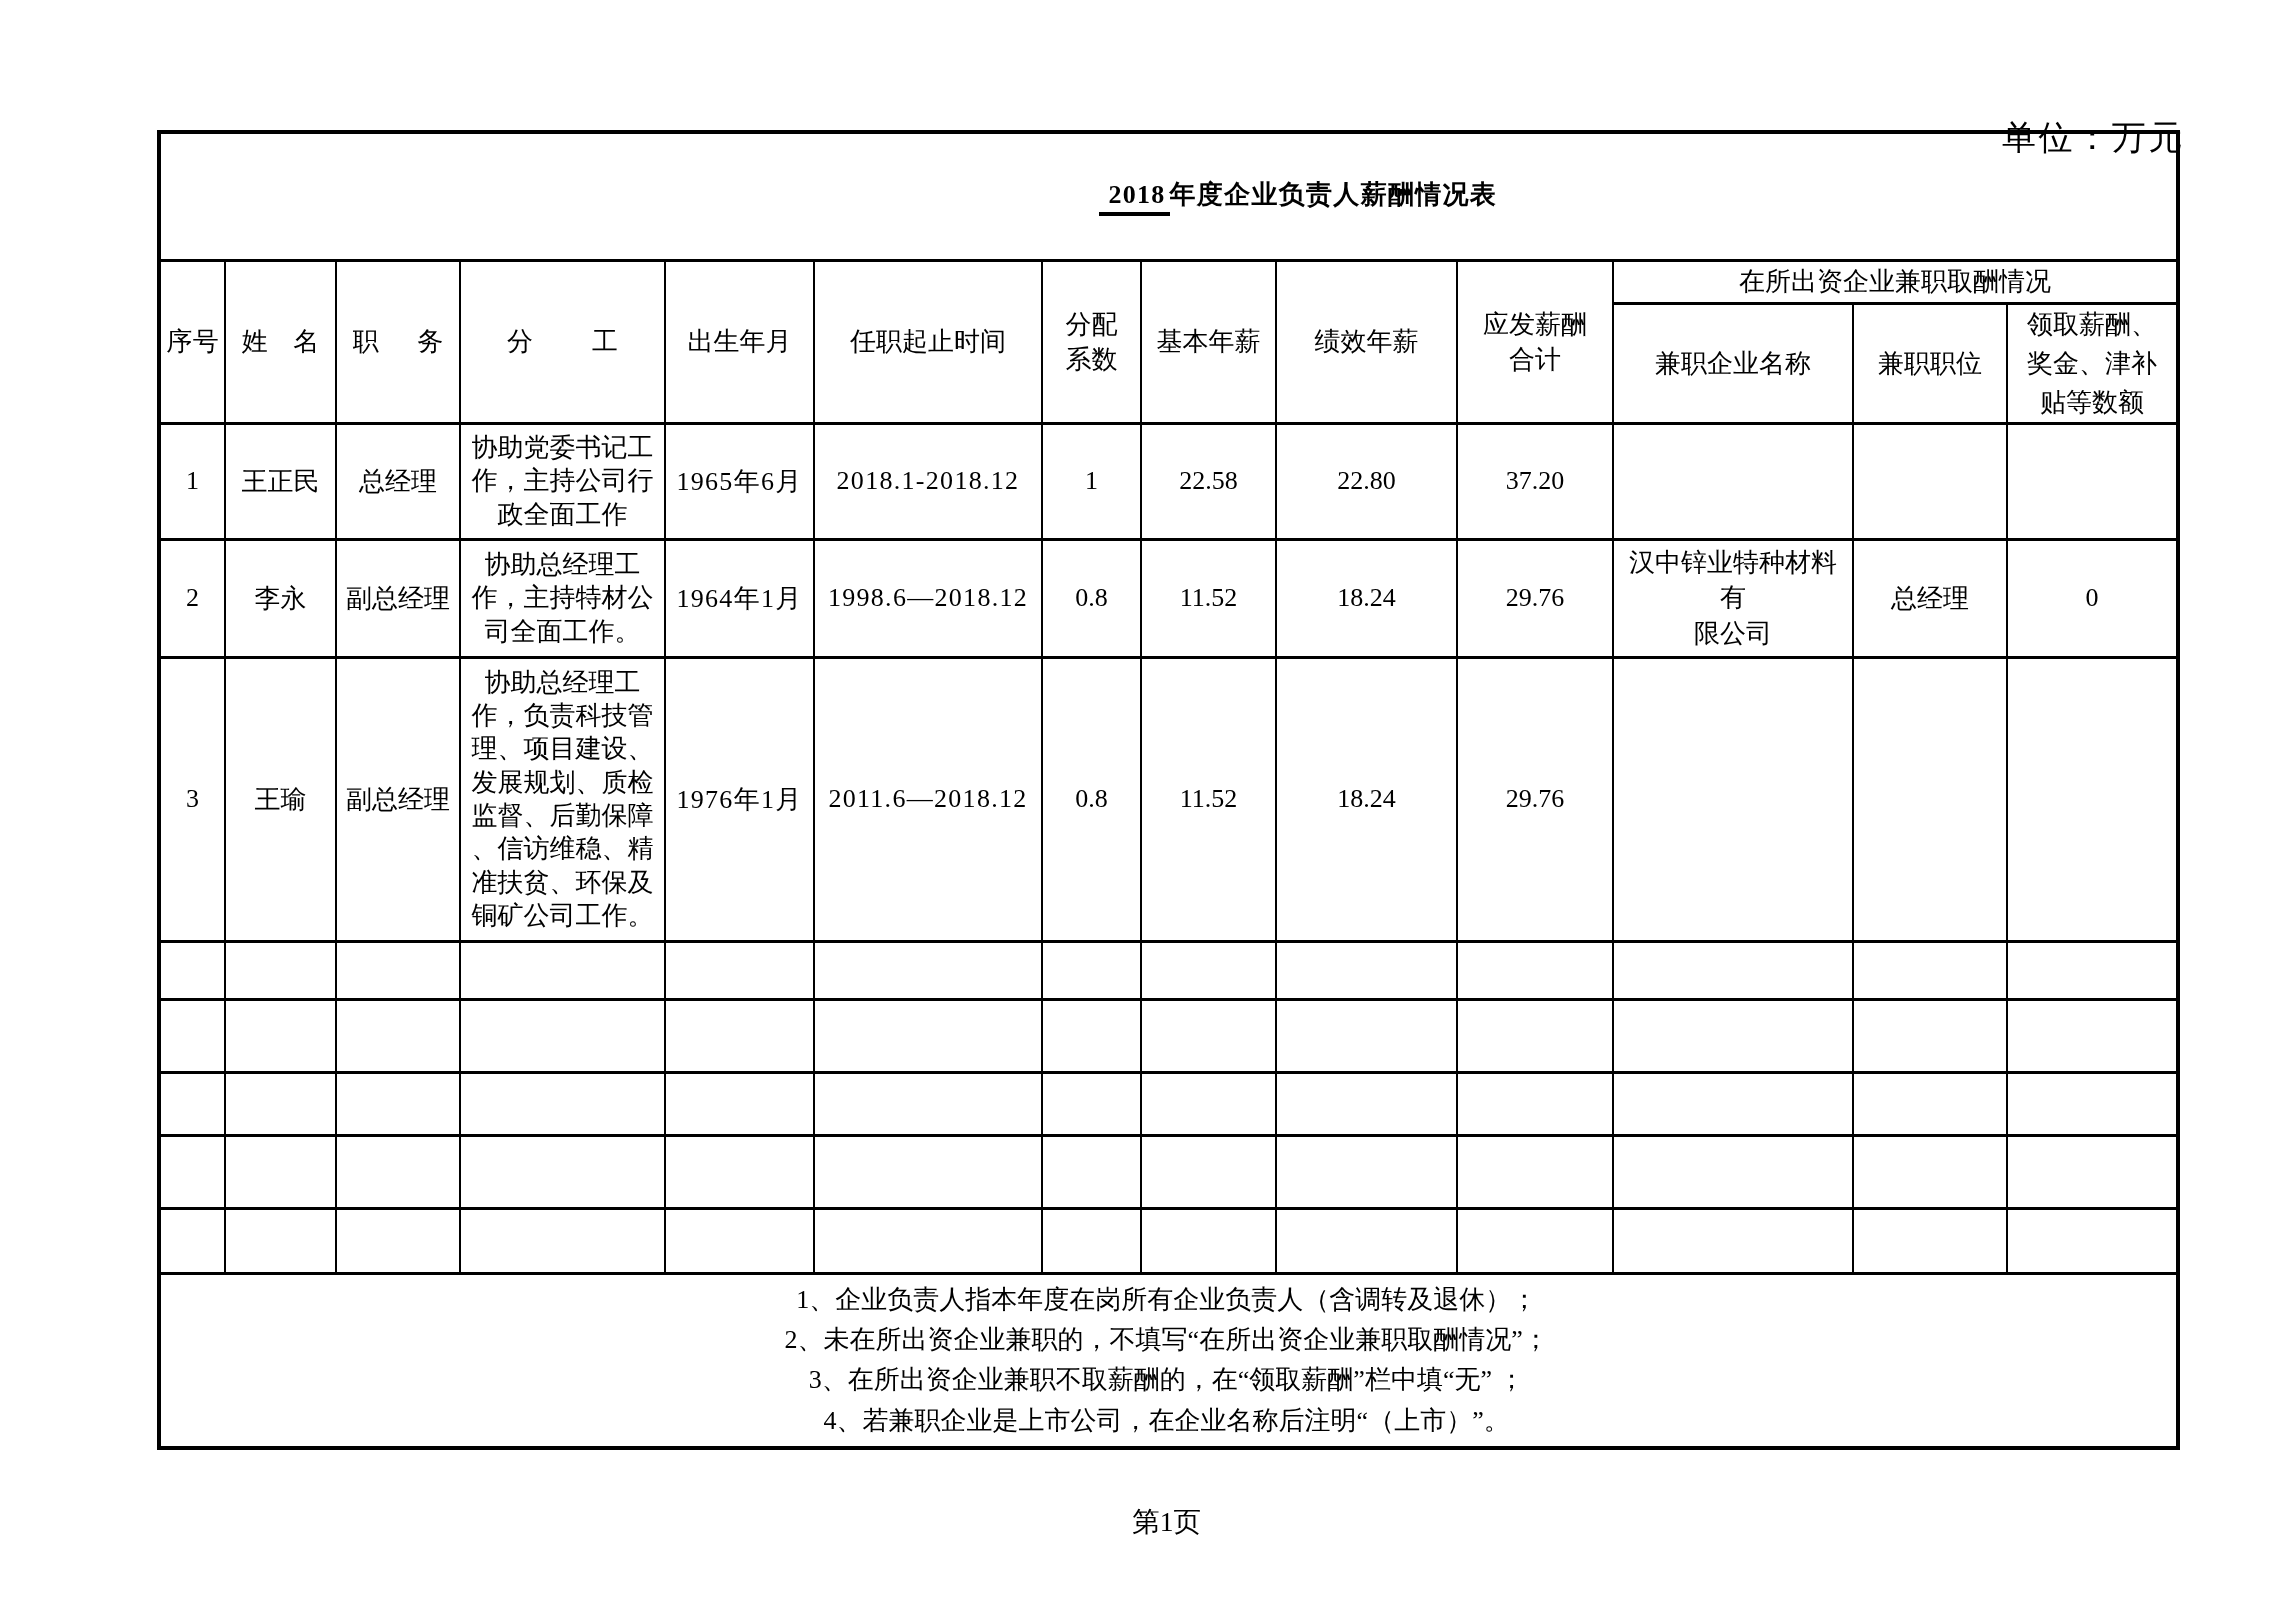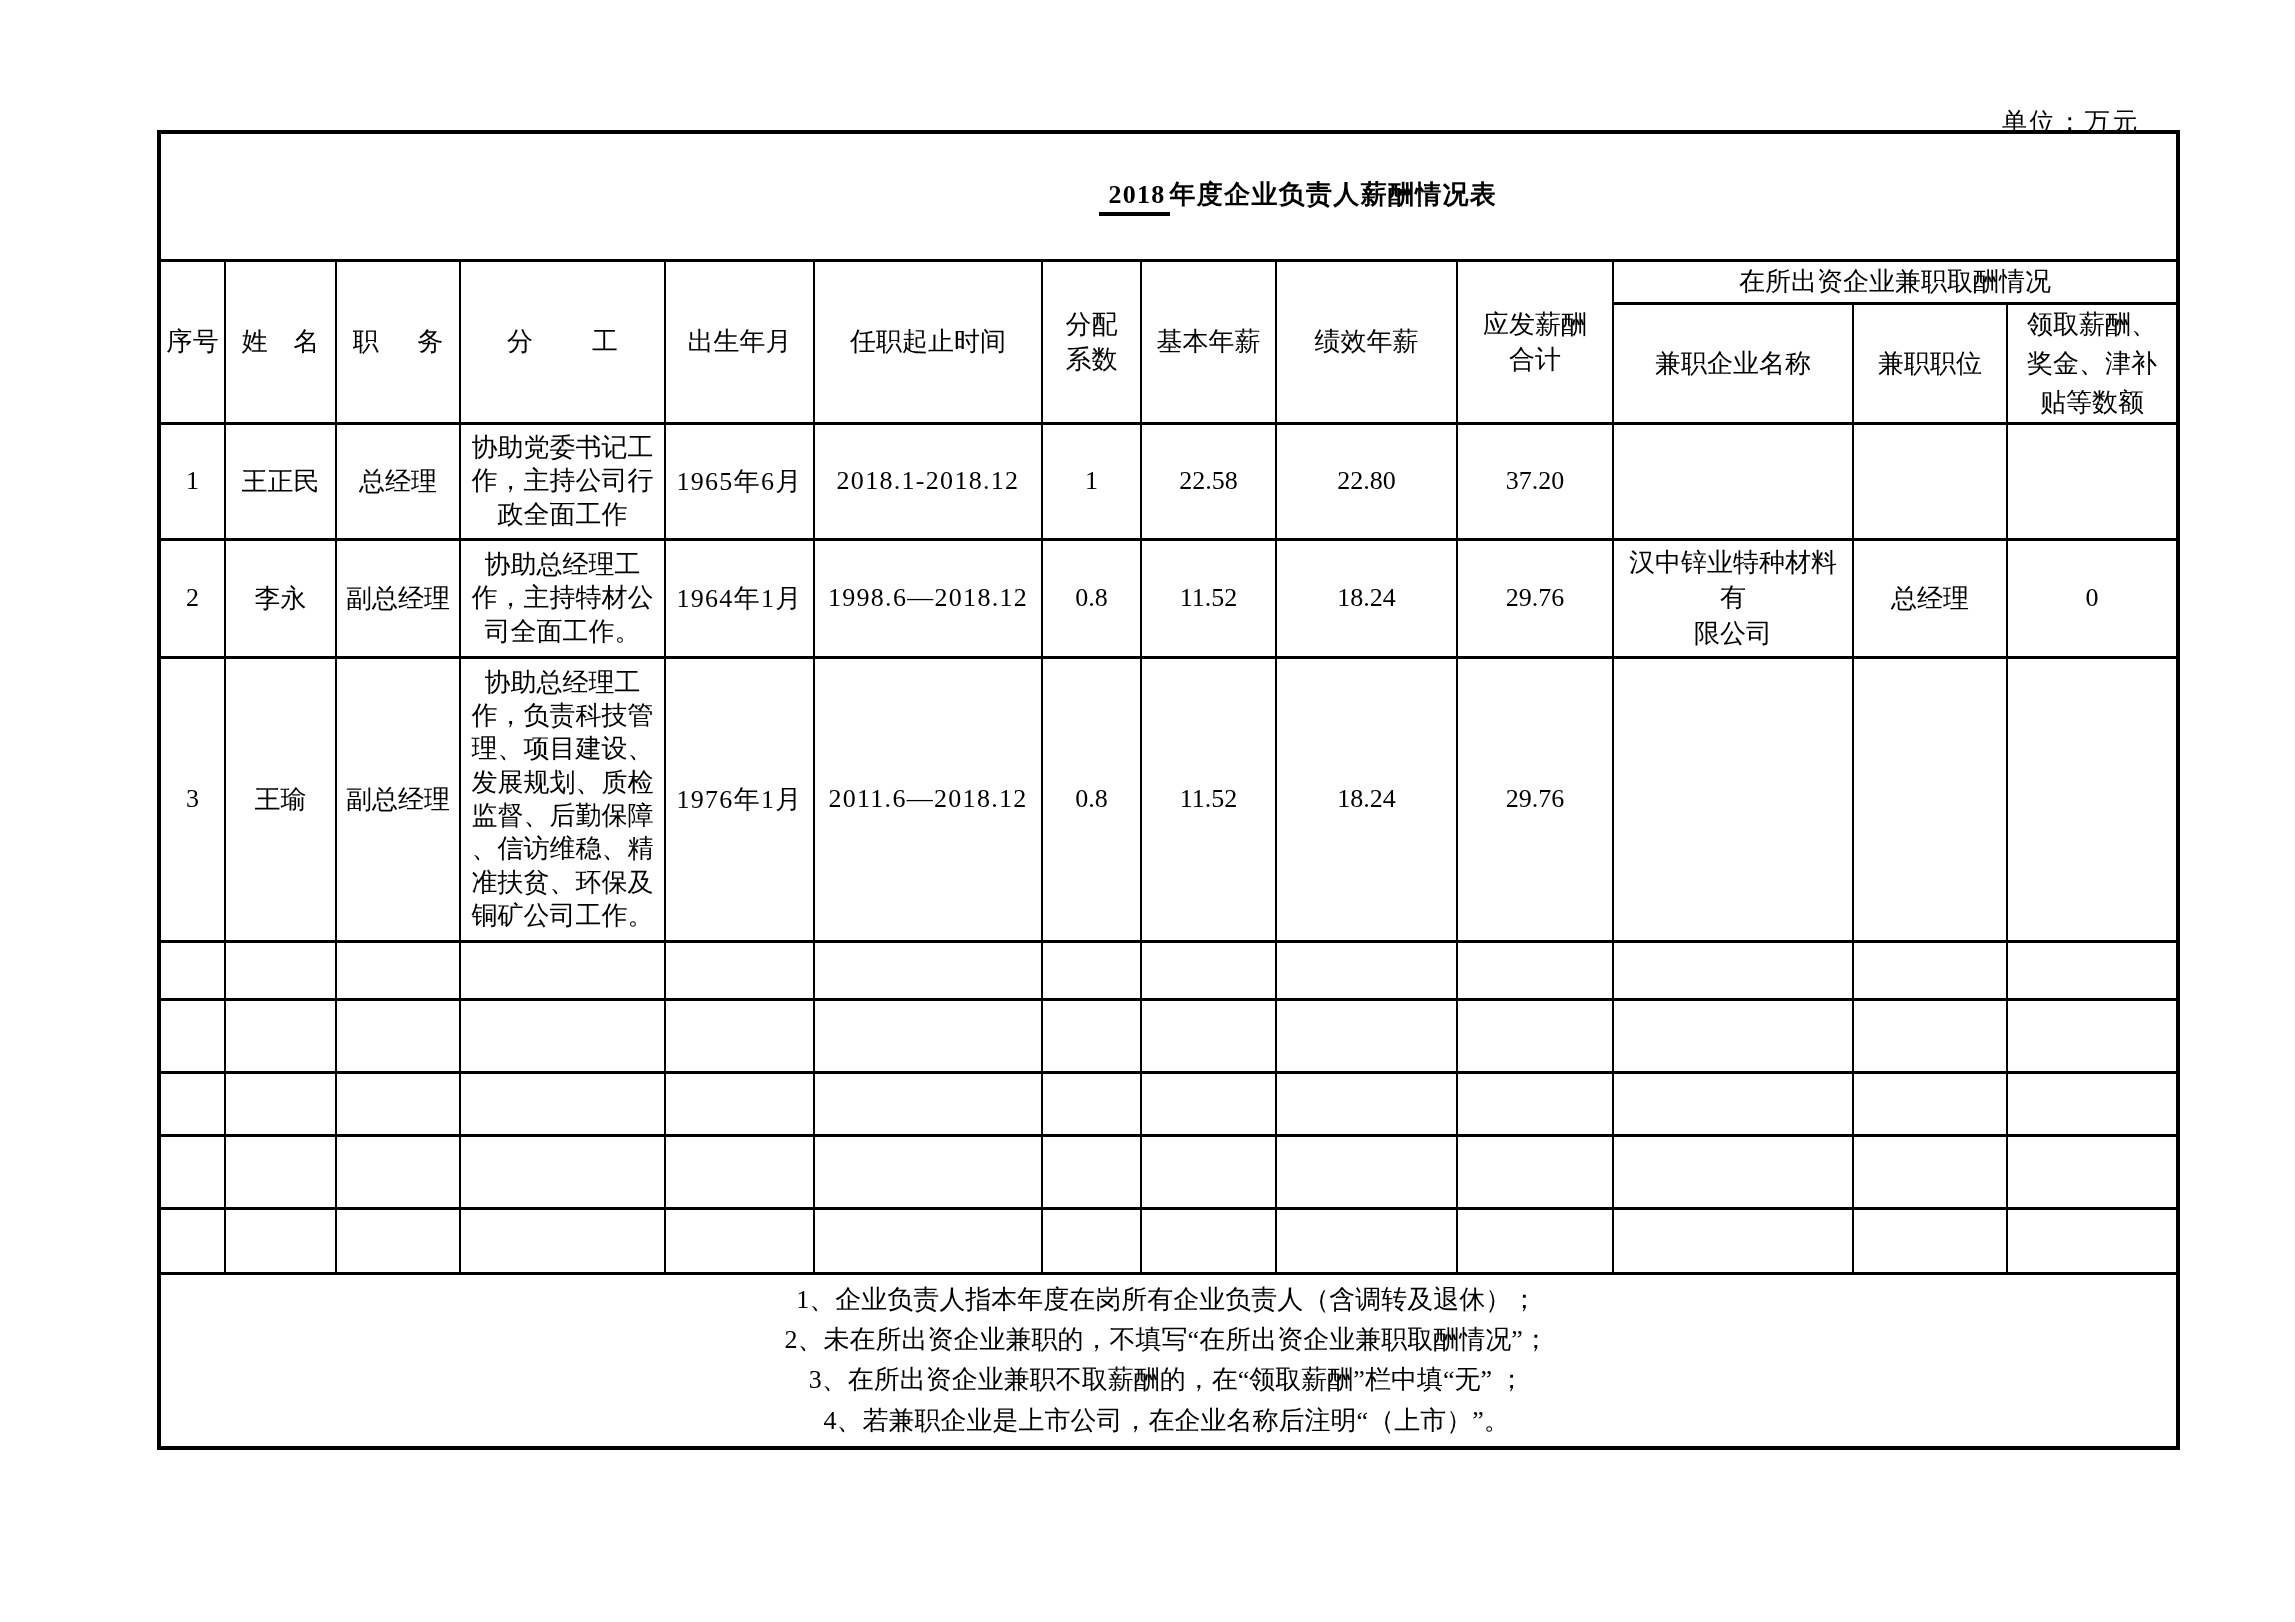--- a/index.html
+++ b/index.html
@@ -13,22 +13,22 @@
     font-family: "Liberation Serif", "DejaVu Serif", serif;
     color: #000;
     position: relative;
     overflow: hidden;
   }
   .sheet { position: absolute; inset: 0; }
 
   .unit-label {
     position: absolute;
     left: 2002px;
-    top: 105px;
-    font-size: 25px;
+    top: 115px;
+    font-size: 34px;
     letter-spacing: 2.6px;
     white-space: nowrap;
   }
 
   table.salary {
     position: absolute;
     left: 157px;
     top: 130px;
     width: 2019px;
     border-collapse: collapse;
@@ -304,15 +304,16 @@
       <td colspan="13" class="notes-cell">
         <div class="notes-text">1、企业负责人指本年度在岗所有企业负责人（含调转及退休）；
 2、未在所出资企业兼职的，不填写“在所出资企业兼职取酬情况”；
 3、在所出资企业兼职不取薪酬的，在“领取薪酬”栏中填“无” ；
 4、若兼职企业是上市公司，在企业名称后注明“（上市）”。</div>
       </td>
     </tr>
   </tbody>
     </table>
 
+  <div class="page-number">第1页</div>
 
 </div>
 
 
 </body></html>

